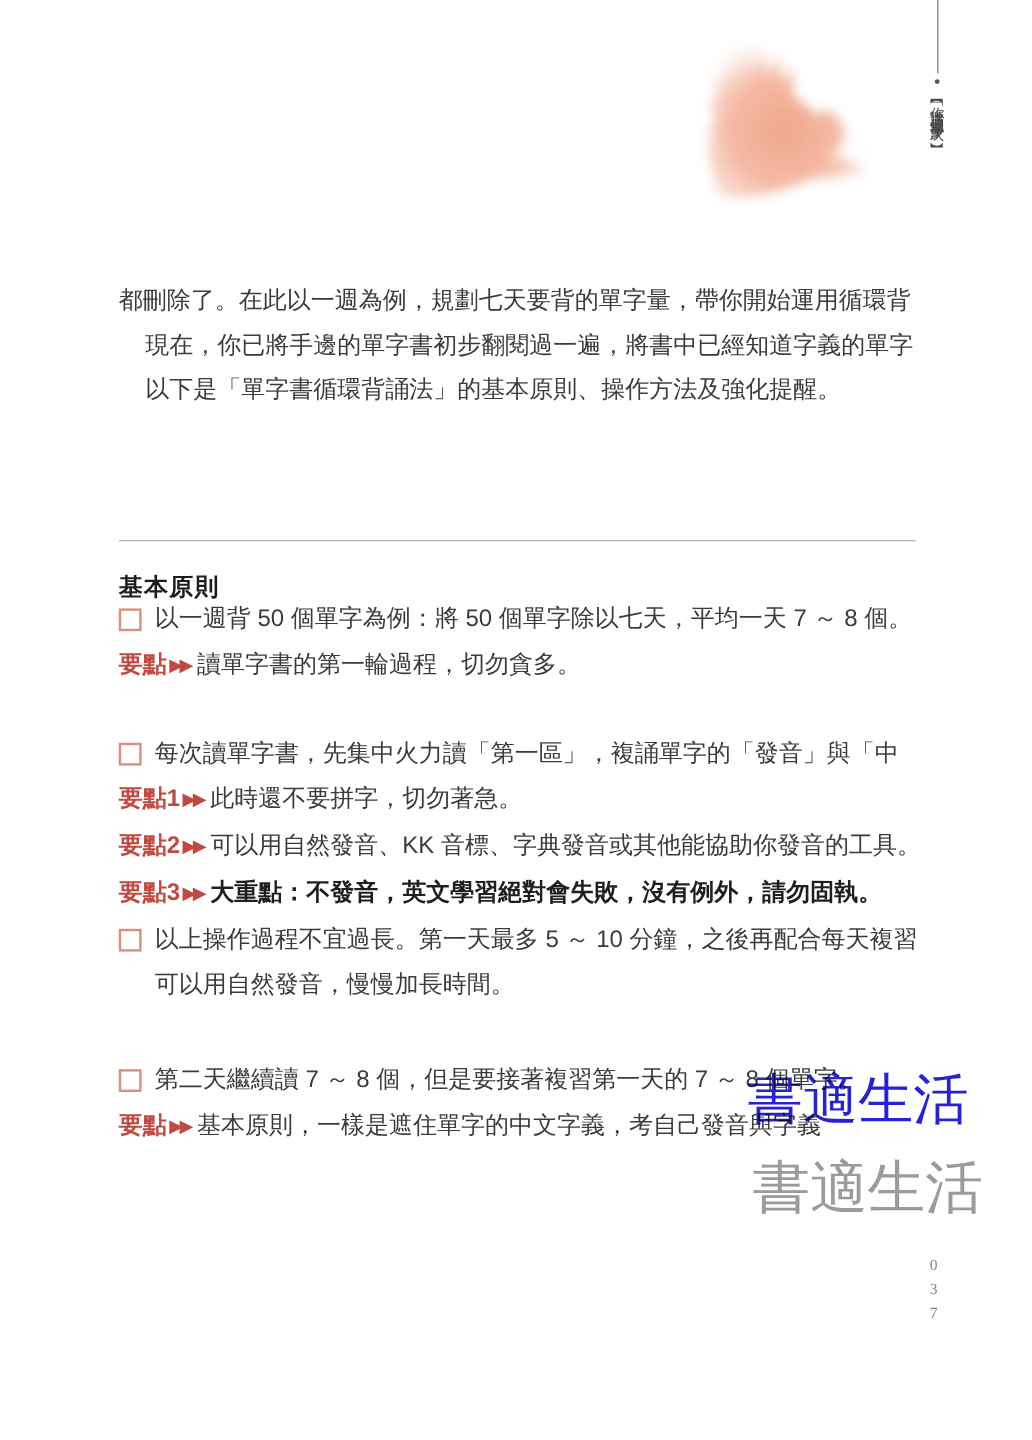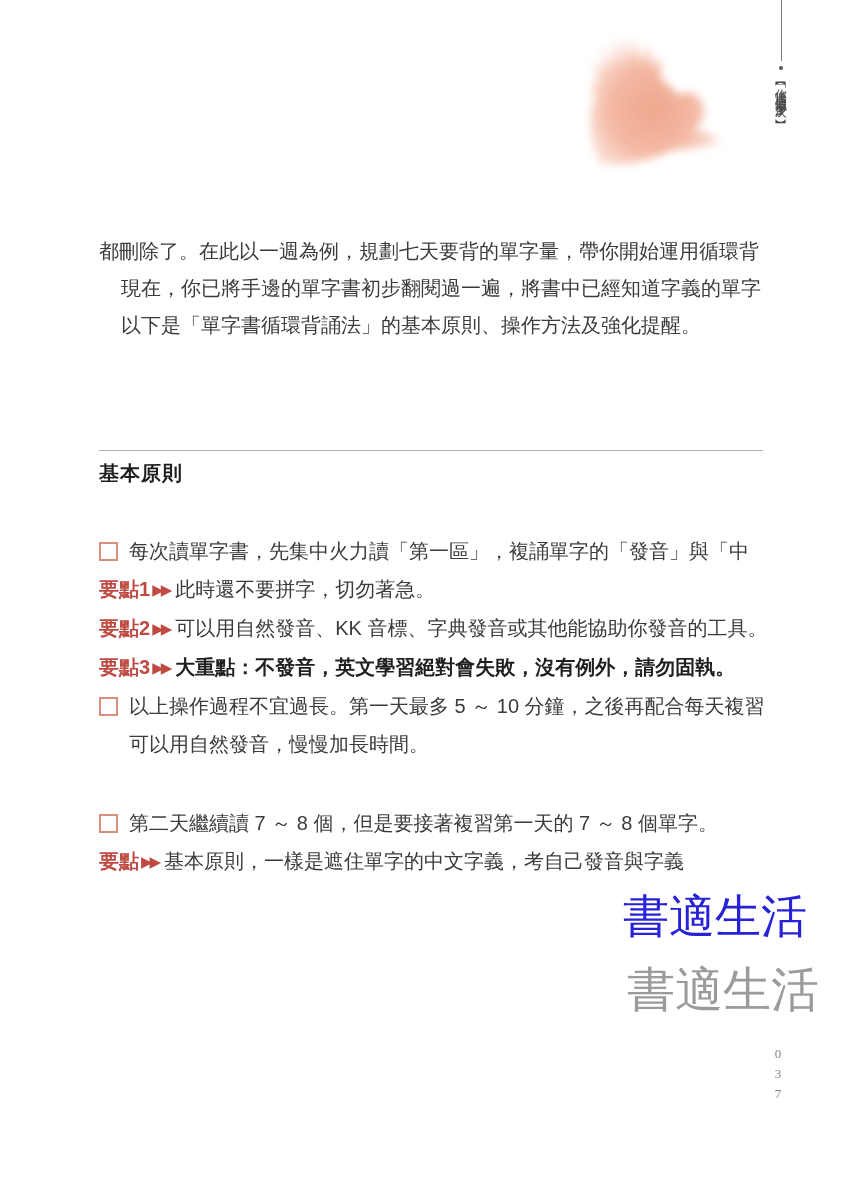--- a/index.html
+++ b/index.html
@@ -26,21 +26,21 @@
   }
 
   
   .intro{position:absolute;left:99px;top:233px;width:670px;font-size:20px;line-height:37px;}
   .intro .line{white-space:nowrap;}
   .indent{text-indent:22px;}
 
   
   .rule{position:absolute;left:99px;top:450px;width:664px;height:1px;background:#b3aeaa;}
   .sec-title{
-    position:absolute;left:99px;top:460px;margin:0;
+    position:absolute;left:99px;top:476px;margin:0;
     font-size:20px;font-weight:bold;color:#1d1d1d;letter-spacing:1px;
   }
 
   .list{position:absolute;left:99px;top:497px;width:670px;font-size:20px;line-height:38px;}
   .group{margin:0;}
   .g1{margin-top:35px;}
   .g2{}
   .g3{margin-top:41px;}
 
   .item{position:relative;padding-left:30px;}
@@ -107,20 +107,29 @@
     <div class="line">都刪除了。在此以一週為例，規劃七天要背的單字量，帶你開始運用循環背</div>
     <div class="line indent">現在，你已將手邊的單字書初步翻閱過一遍，將書中已經知道字義的單字</div>
     <div class="line indent">以下是「單字書循環背誦法」的基本原則、操作方法及強化提醒。</div>
   </div>
 
   <div class="rule"></div>
   <h2 class="sec-title">基本原則</h2>
 
   <div class="list">
 
+    <div class="group">
+      <div class="item">
+        <span class="cb"></span>
+        <div class="line">以一週背 50 個單字為例：將 50 個單字除以七天，平均一天 7 ～ 8 個。</div>
+      </div>
+      <div class="point">
+        <span class="plabel">要點</span><span class="arrows">▶▶</span><span class="ptext">讀單字書的第一輪過程，切勿貪多。</span>
+      </div>
+    </div>
 
     <div class="group g1">
       <div class="item">
         <span class="cb"></span>
         <div class="line">每次讀單字書，先集中火力讀「第一區」，複誦單字的「發音」與「中</div>
       </div>
       <div class="point">
         <span class="plabel">要點1</span><span class="arrows">▶▶</span><span class="ptext">此時還不要拼字，切勿著急。</span>
       </div>
       <div class="point">

